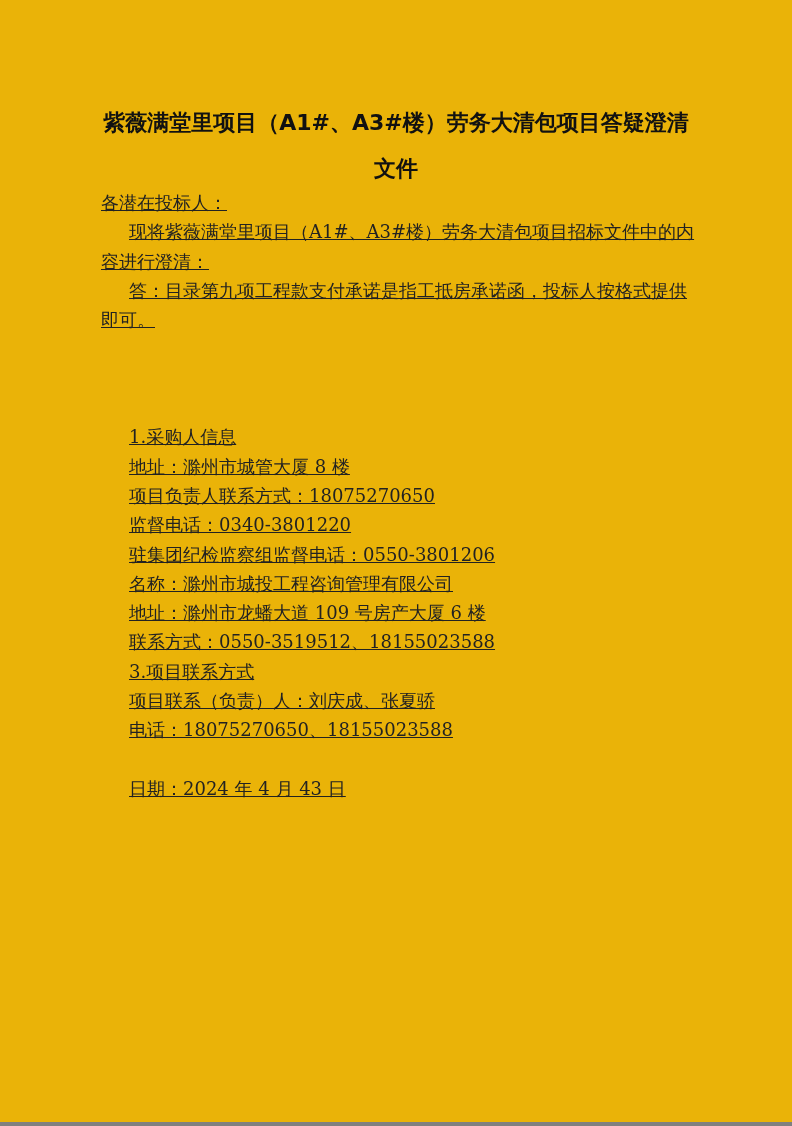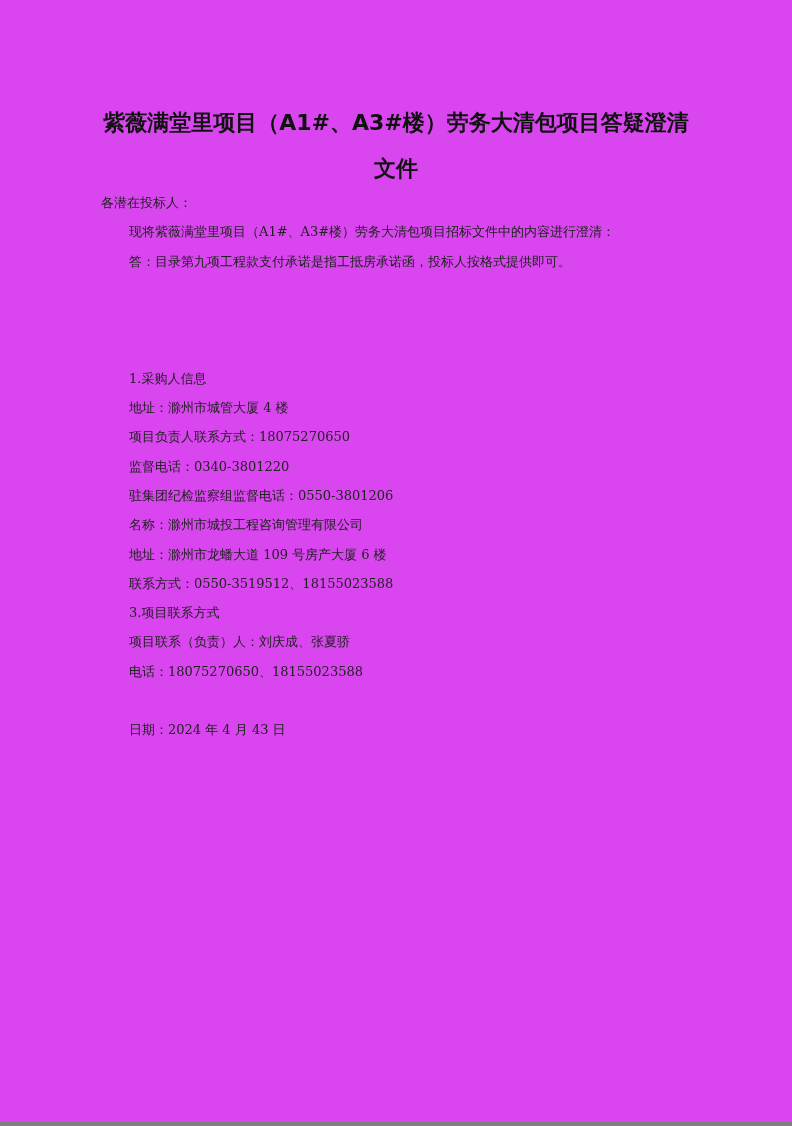--- a/index.html
+++ b/index.html
@@ -1,30 +1,30 @@
 <!DOCTYPE html>
 <html><head>
   <meta charset="utf-8">
   <style>
     html, body { margin: 0; padding: 0; background: #ffffff; }
     body {
       width: 792px; height: 1126px; position: relative; overflow: hidden;
       font-family: "DejaVu Serif", "Liberation Serif", serif;
       color: #1a1a1a;
     }
-    .page { position: absolute; left: 0; top: 0; width: 792px; height: 1122px; background: #d946ef; }
+    .page { position: absolute; left: 0; top: 0; width: 792px; height: 1122px; background: #eab308; }
     .title {
       position: absolute; left: 95px; top: 100px; width: 602px;
       text-align: center; font-size: 22px; line-height: 46px; font-weight: bold;
       font-family: "DejaVu Sans", "Liberation Sans", sans-serif;
       color: #111;
     }
     .body {
       position: absolute; left: 101px; top: 188px; width: 594px;
-      font-size: 13px; line-height: 29.3px; color: #222;
+      font-size: 18px; line-height: 29.3px; color: #222; text-decoration: underline;
     }
     .p { margin: 0; }
     .indent { text-indent: 28px; }
     .blank { height: 29.3px; }
     .sec { padding-left: 28px; }
     .bottom-bar { position: absolute; left: 0; bottom: 0; width: 792px; height: 4px; background: #808080; }
   </style>
 </head>
 <body>
 
@@ -34,21 +34,21 @@
   <div class="body">
     <p class="p">各潜在投标人：</p>
     <p class="p indent">现将紫薇满堂里项目（A1#、A3#楼）劳务大清包项目招标文件中的内容进行澄清：</p>
     <p class="p indent">答：目录第九项工程款支付承诺是指工抵房承诺函，投标人按格式提供即可。</p>
     <div class="blank"></div>
     <div class="blank"></div>
     <div class="blank"></div>
 
     <div class="sec">
       <p class="p">1.采购人信息</p>
-      <p class="p">地址：滁州市城管大厦 4 楼</p>
+      <p class="p">地址：滁州市城管大厦 8 楼</p>
       <p class="p">项目负责人联系方式：18075270650</p>
       <p class="p">监督电话：0340-3801220</p>
       <p class="p">驻集团纪检监察组监督电话：0550-3801206</p>
     </div>
 
     <div class="sec">
       <p class="p">名称：滁州市城投工程咨询管理有限公司</p>
       <p class="p">地址：滁州市龙蟠大道 109 号房产大厦 6 楼</p>
       <p class="p">联系方式：0550-3519512、18155023588</p>
     </div>

